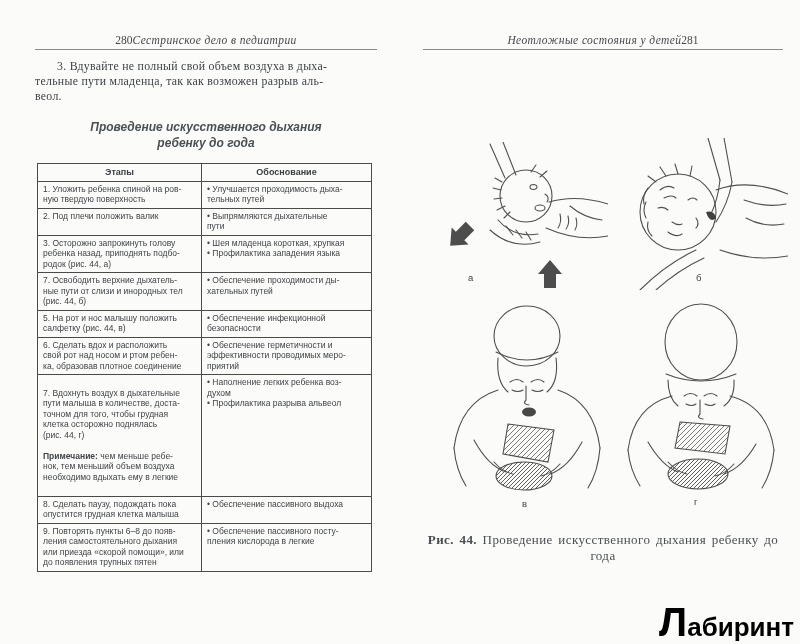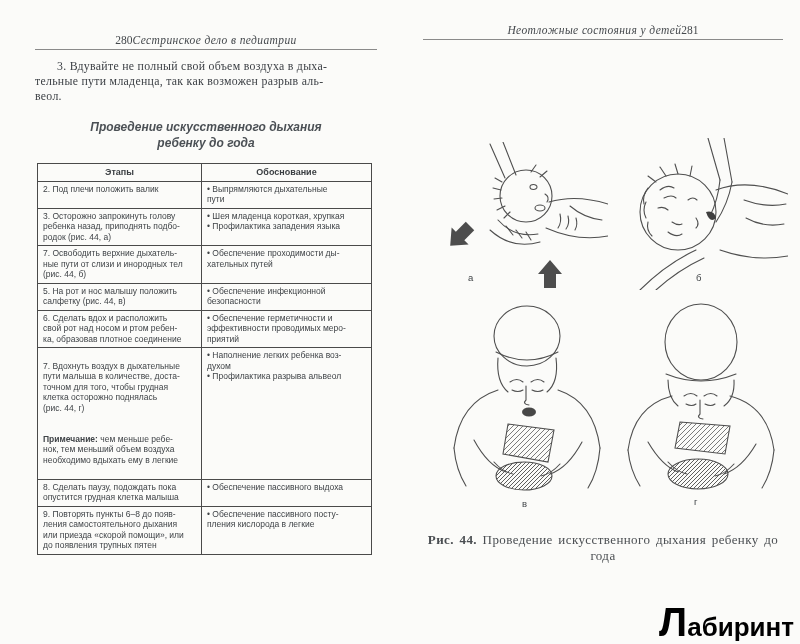--- a/index.html
+++ b/index.html
@@ -38,21 +38,21 @@
     font-family:"Liberation Sans","DejaVu Sans",sans-serif;
     font-size:8.5px;line-height:10.5px;color:#3f4347;
   }
   table.steps th,table.steps td{
     border:1px solid #4a4a4a;vertical-align:top;
     padding:2px 5px 3px 5px;white-space:pre-line;
   }
   table.steps th{
     font-size:9px;font-weight:bold;text-align:center;padding:3px 2px;color:#3a3e42;
   }
-  td .note{margin-top:10px;}
+  td .note{}
   td .note b{font-weight:bold;}
 
   
   .figure{position:absolute;}
   .figure svg{display:block;}
   .fig-label{
     position:absolute;font-size:9.5px;color:#3f4347;
     font-family:"Liberation Sans","DejaVu Sans",sans-serif;
   }
   .caption{
@@ -91,20 +91,26 @@
 
   <table class="steps" style="margin-top:12px;margin-left:2px;">
     <colgroup>
         <col style="width:164px;">
         <col style="width:170px;">
       </colgroup>
     <tbody>
         <tr>
       <th>Этапы</th>
       <th>Обоснование</th>
+    </tr>
+    <tr>
+      <td>1. Уложить ребенка спиной на ров-
+ную твердую поверхность</td>
+      <td>•  Улучшается проходимость дыха-
+тельных путей</td>
     </tr>
     <tr>
       <td>2. Под плечи положить валик</td>
       <td>•  Выпрямляются дыхательные
 пути</td>
     </tr>
     <tr>
       <td>3. Осторожно запрокинуть голову
 ребенка назад, приподнять подбо-
 родок (рис. 44, а)</td>
@@ -157,21 +163,21 @@
 ления самостоятельного дыхания
 или приезда «скорой помощи», или
 до появления трупных пятен</td>
       <td>•  Обеспечение пассивного посту-
 пления кислорода в легкие</td>
     </tr>
   </tbody>
     </table>
 </div>
 
-<div class="abs" style="left:423px;top:24px;width:360px;">
+<div class="abs" style="left:423px;top:34px;width:360px;">
   <div class="runhead">
     <span class="rh-title">Неотложные состояния у детей</span>
     <span class="rh-num">281</span>
   </div>
 </div>
 
 <div class="figure" style="left:428px;top:142px;width:180px;height:150px;">
   <svg width="180" height="150" viewBox="0 0 180 150">
     <g stroke="#4f4f4f" fill="none" stroke-width="1.1" stroke-linecap="round">
       <path d="M62,2 L77,36"></path>

